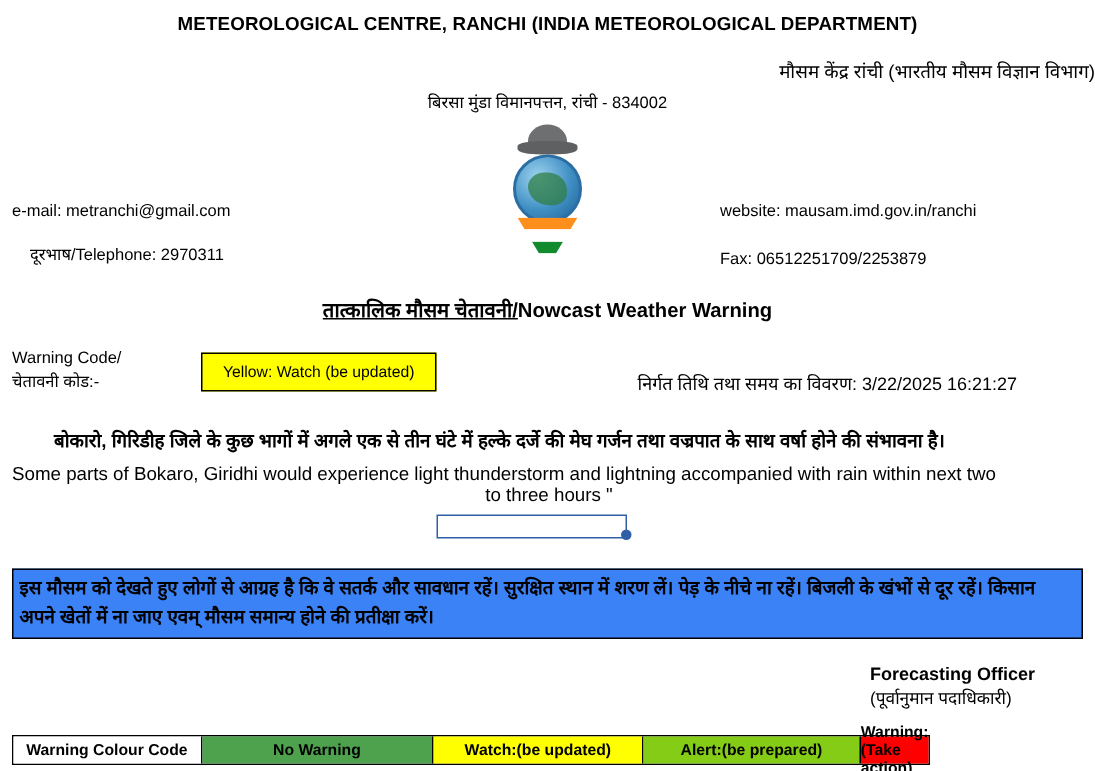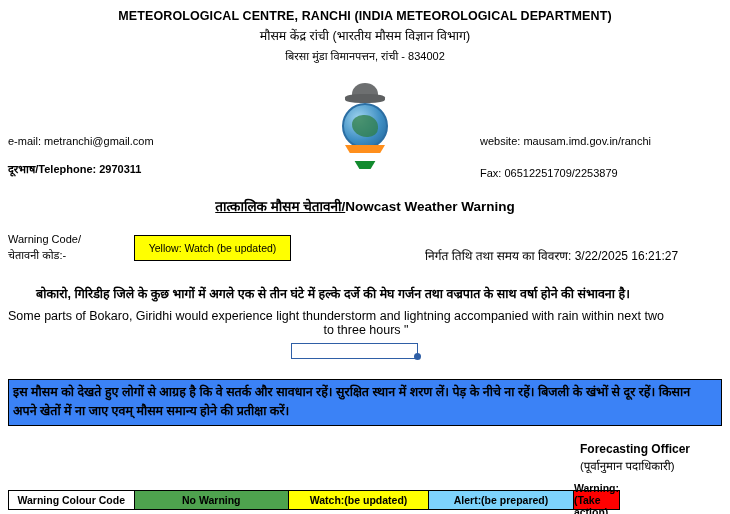--- a/index.html
+++ b/index.html
@@ -22,23 +22,23 @@
     padding: 0;
   }
   .hdr {
     text-align: center;
     font-weight: bold;
     font-size: 12.5px;
     margin-top: 9px;
     letter-spacing: 0.1px;
   }
   .hdr-hi {
-    text-align: center;
-    font-size: 12.5px;
-    margin-top: 4px;
+    text-align: right;
+    font-size: 12.5px;
+    margin-top: 16px;
   }
   .hdr-addr {
     text-align: center;
     font-size: 11px;
     margin-top: 4px;
   }
   .emblem-wrap {
     position: absolute;
     left: 0;
     right: 0;
@@ -61,23 +61,22 @@
     right: 0;
     font-size: 11px;
   }
   .c-left {
     position: absolute;
     left: 8px;
     top: 0;
   }
   .c-left2 {
     position: absolute;
-    left: 8px;
+    left: 20px;
     top: 26px;
-    font-weight: bold;
   }
   .c-right {
     position: absolute;
     left: 480px;
     top: 0;
   }
   .c-right2 {
     position: absolute;
     left: 480px;
     top: 32px;
@@ -202,21 +201,21 @@
     align-items: center;
     justify-content: center;
     border-right: 1px solid #000;
     box-sizing: border-box;
     height: 100%;
   }
   .legend div:last-child { border-right: none; }
   .lg0 { width: 130px; background: #ffffff; }
   .lg1 { width: 160px; background: #4ea24e; }
   .lg2 { width: 145px; background: #ffff00; }
-  .lg3 { width: 150px; background: #7dd3fc; }
+  .lg3 { width: 150px; background: #84cc16; }
   .lg4 { flex: 1; background: #ff0000; }
 
   
   .em-cap {
     position: absolute;
     left: 17px; top: 0;
     width: 26px; height: 14px;
     background: #6d6f70;
     border-radius: 50% 50% 20% 20% / 80% 80% 20% 20%;
   }

